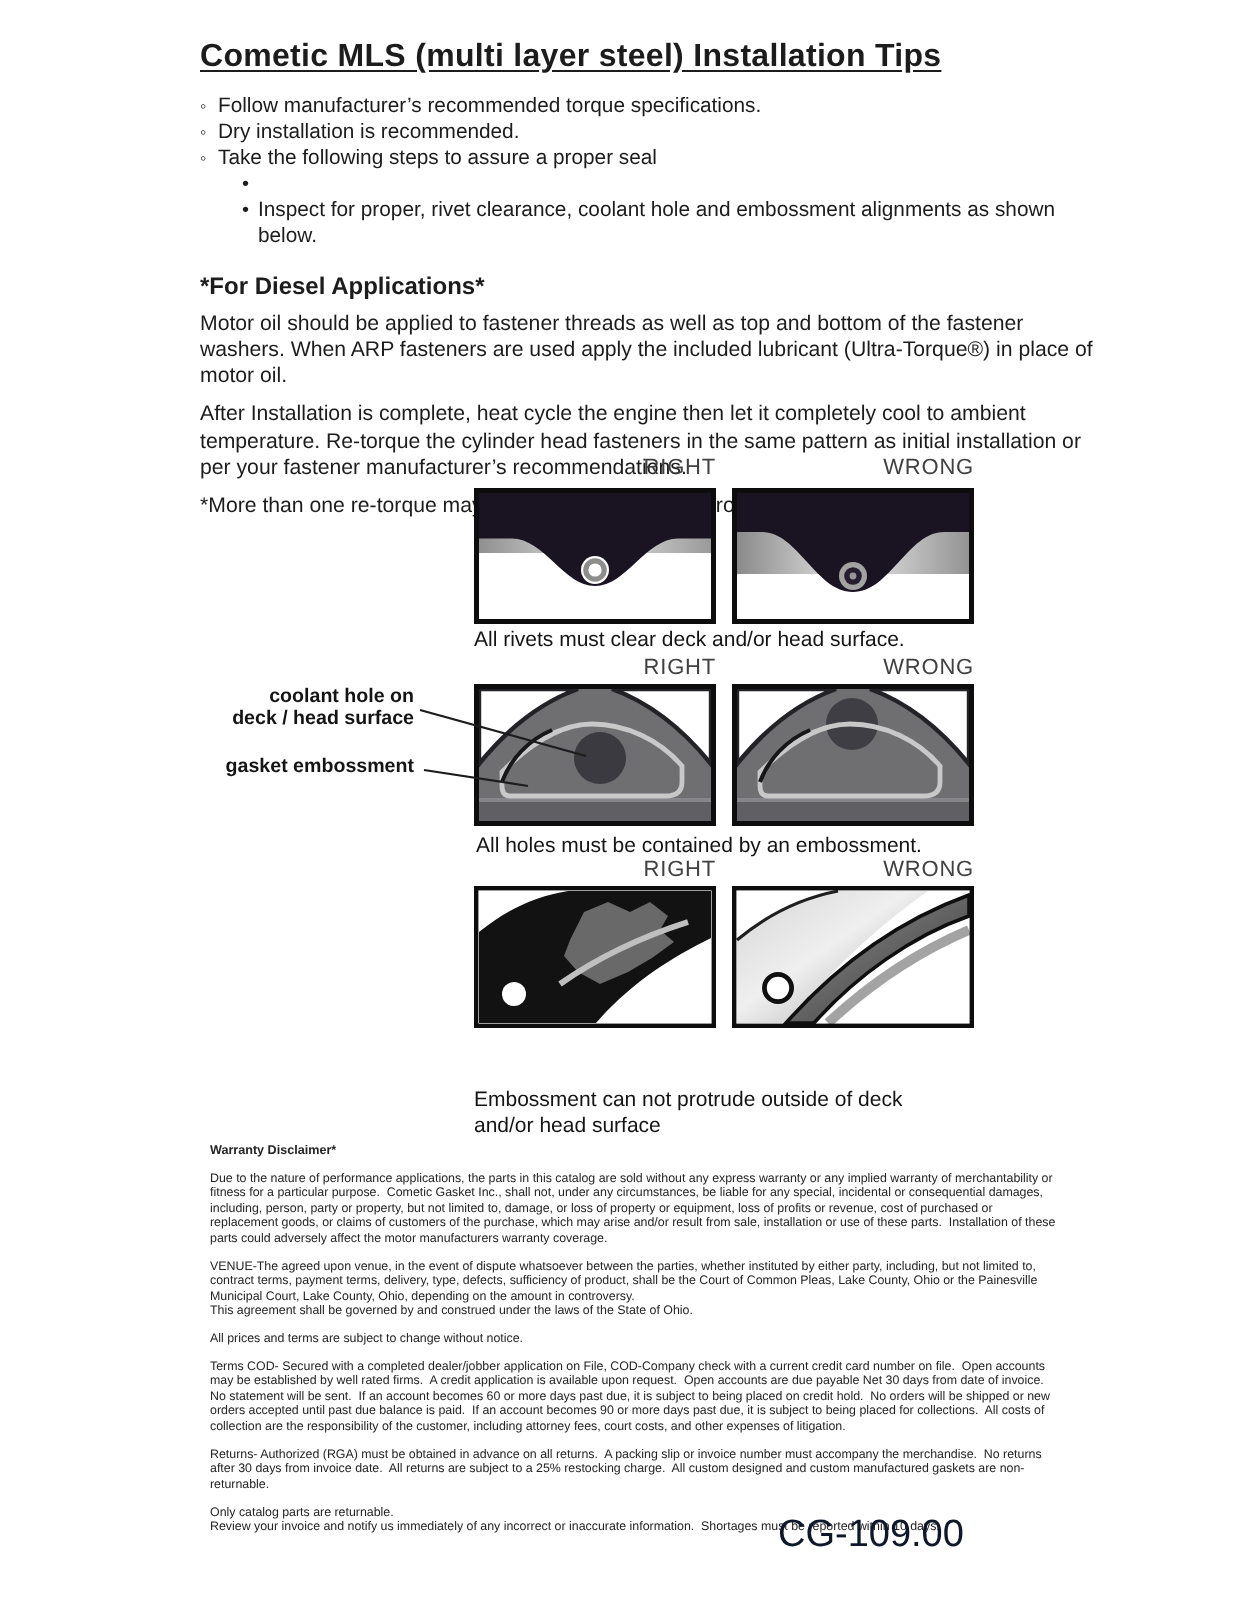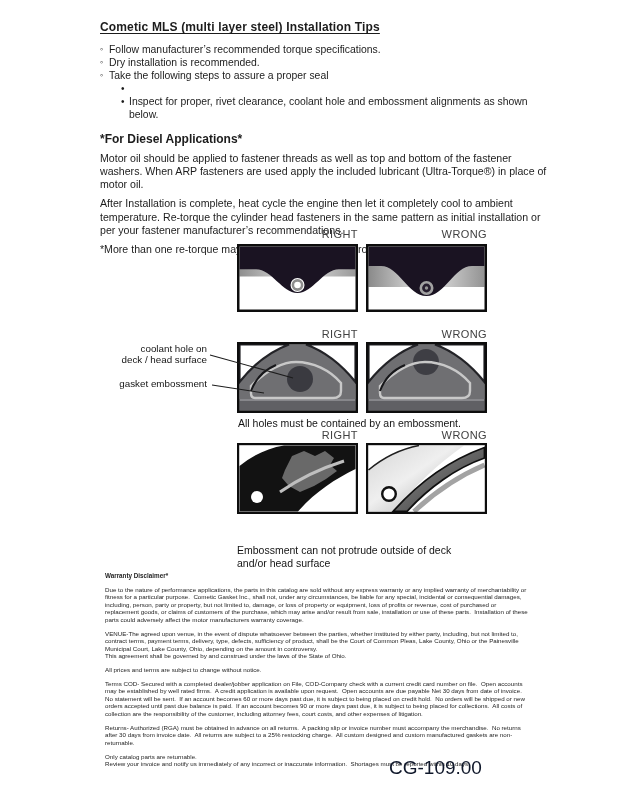--- a/index.html
+++ b/index.html
@@ -1,34 +1,34 @@
 <!DOCTYPE html>
 <html><head>
 <meta charset="utf-8">
 <style>
   html,body{margin:0;padding:0;background:#ffffff;}
   .page{position:relative;width:618px;height:800px;background:#ffffff;overflow:hidden;
         font-family:"Liberation Sans",sans-serif;color:#1c1c1c;}
   
   .top-flow{position:absolute;left:100px;top:20px;width:456px;}
-  .doc-title{font-size:12px;font-weight:700;letter-spacing:.15px;
+  .doc-title{font-size:16px;font-weight:700;letter-spacing:.15px;
              text-decoration:underline;text-underline-offset:2px;margin:0 0 9px 0;}
   .bullet-row{display:flex;font-size:10.4px;line-height:13.1px;}
   .bullet-row .marker{width:9px;flex:none;font-size:9px;line-height:13.1px;text-align:left;}
   .bullet-row.sub{padding-left:21px;}
   .bullet-row.sub .marker{width:8px;font-size:10px;}
   .diesel-heading{font-size:12px;font-weight:700;margin:10px 0 0 0;}
   .para{font-size:10.6px;line-height:13.3px;margin:6px 0 0 0;}
   
   .dlabel{position:absolute;width:121px;text-align:right;font-size:11px;
           letter-spacing:.4px;color:#404040;}
   .dbox{position:absolute;width:121px;}
   .dcaption{position:absolute;font-size:10.5px;line-height:12.5px;color:#141414;white-space:pre-wrap;}
   .ann-label{position:absolute;left:95px;width:112px;text-align:right;
-             font-size:9.8px;line-height:11.3px;color:#141414;}
+             font-size:9.8px;line-height:11.3px;color:#141414;font-weight:bold;}
   .leader-overlay{position:absolute;left:207px;top:347px;z-index:5;}
   
   .legal{position:absolute;left:105px;top:572px;width:426px;color:#242424;}
   .legal .lhead{font-size:6.3px;font-weight:700;margin:0 0 7px 0;}
   .legal .lpara{font-size:6.2px;line-height:7.45px;margin:0 0 6.5px 0;white-space:pre-wrap;}
   .page-number{position:absolute;left:389px;top:757px;font-size:19px;color:#0f172a;}
 </style>
 </head>
 <body>
 
@@ -93,20 +93,21 @@
     <rect x="0" y="0" width="121" height="68" fill="#ffffff"></rect>
     <rect x="2.5" y="22" width="116" height="21" fill="url(#band2)"></rect>
     <rect x="2.5" y="43" width="116" height="22.5" fill="#ffffff"></rect>
     <path d="M2.5,2.5 H118.5 V22 H106 C88,22 79,52 60.5,52 C42,52 33,22 15,22 H2.5 Z" fill="#1a1322"></path>
     <circle cx="60.5" cy="44" r="7" fill="#a2a2a2"></circle>
     <circle cx="60.5" cy="44" r="4.4" fill="#261e2e"></circle>
     <circle cx="60.5" cy="44" r="1.7" fill="#969696"></circle>
     <rect x="1.25" y="1.25" width="118.5" height="65.5" fill="none" stroke="#0d0d0d" stroke-width="2.5"></rect>
   </svg>
 
+  <div class="dcaption" style="left:237px;top:314px;">All rivets must clear deck and/or head surface.</div>
 
   <div class="dlabel" style="left:237px;top:328px;">RIGHT</div>
   <div class="dlabel" style="left:366px;top:328px;">WRONG</div>
 
   <div class="ann-label" style="top:343px;white-space:pre-wrap;">coolant hole on
 deck / head surface</div>
   <div class="ann-label" style="top:378px;">gasket embossment</div>
 
   <svg class="dbox" style="left:237px;top:342px;" width="121" height="71" viewBox="0 0 121 71">
     <rect x="0" y="0" width="121" height="71" fill="#ffffff"></rect>

